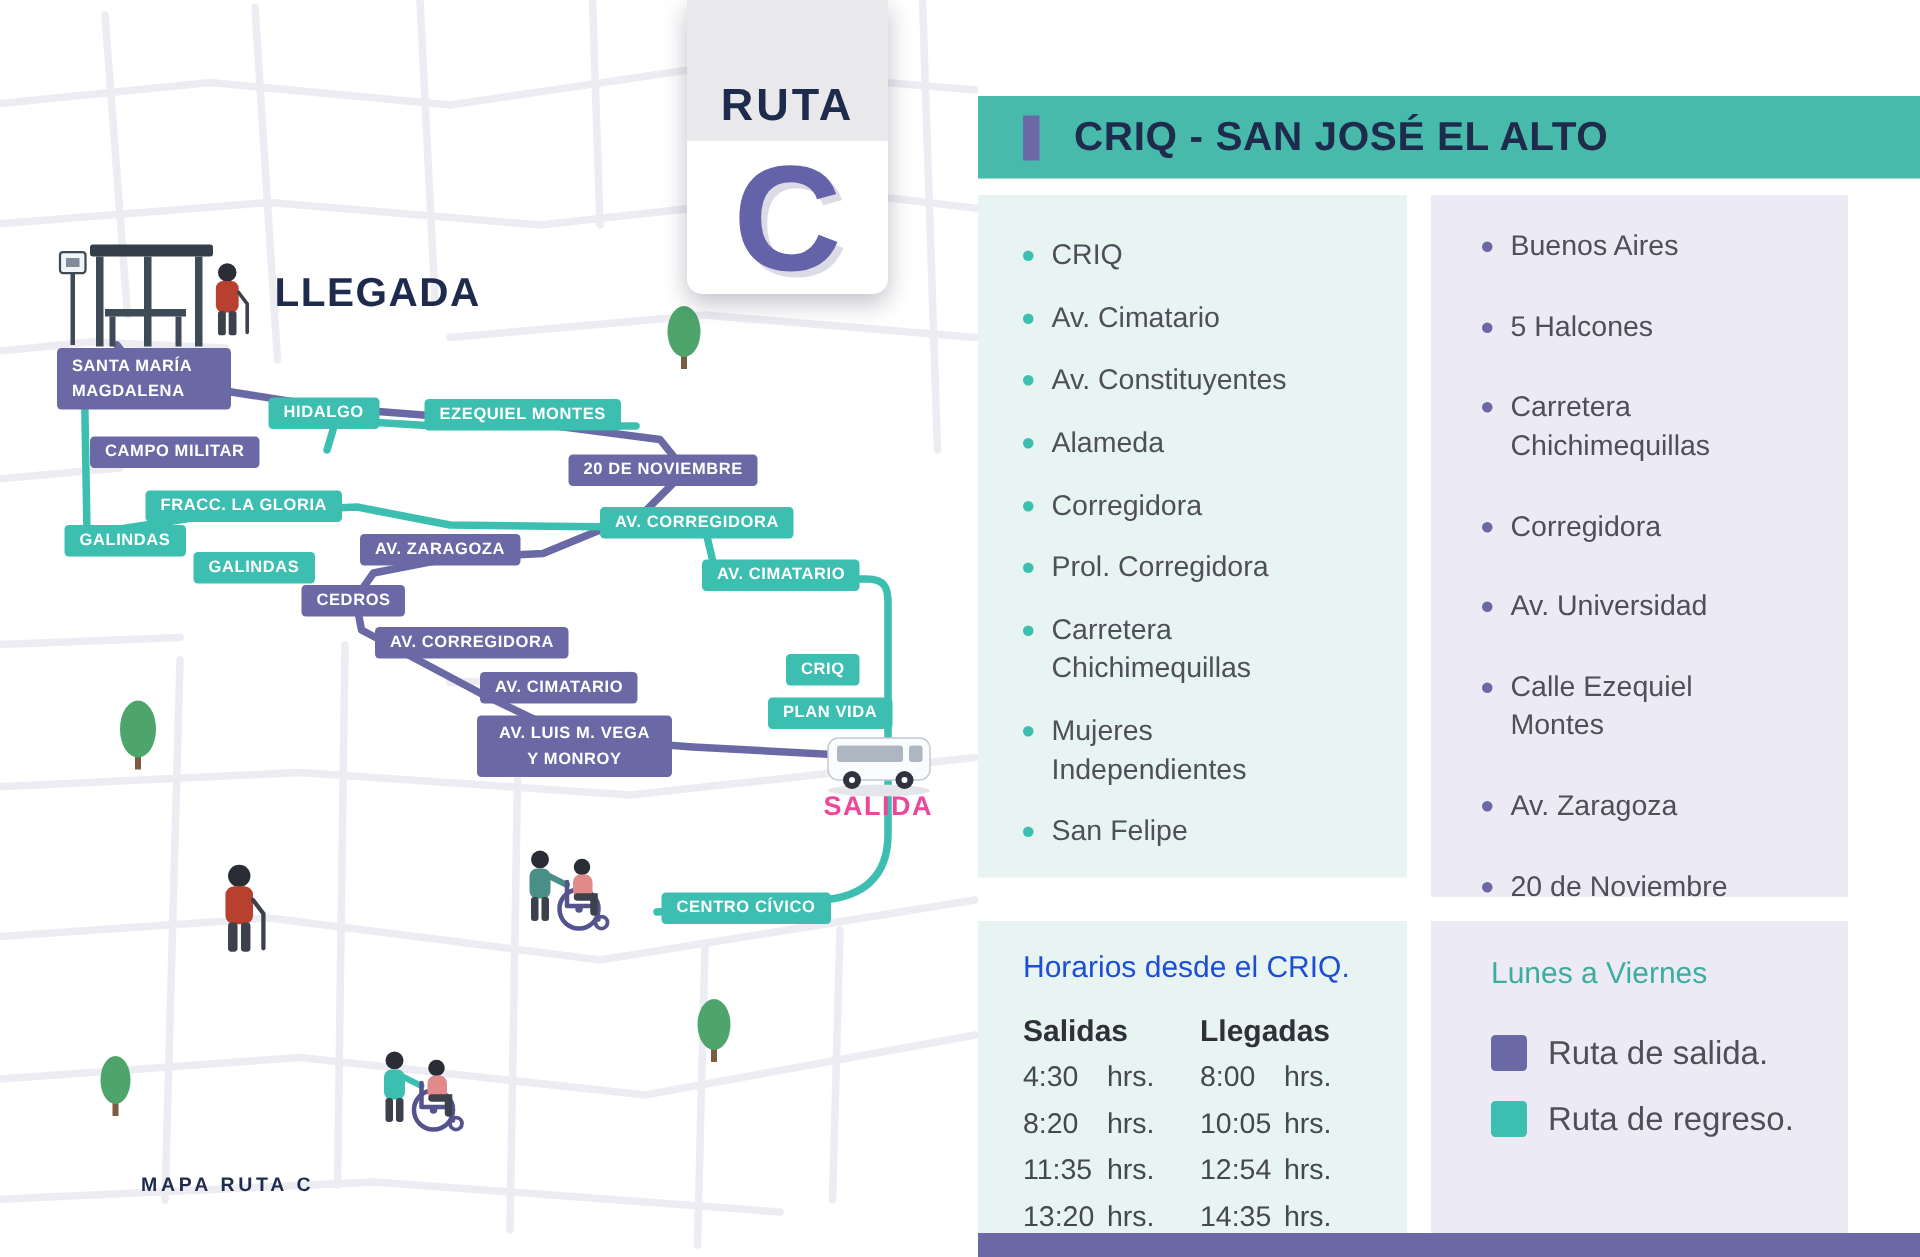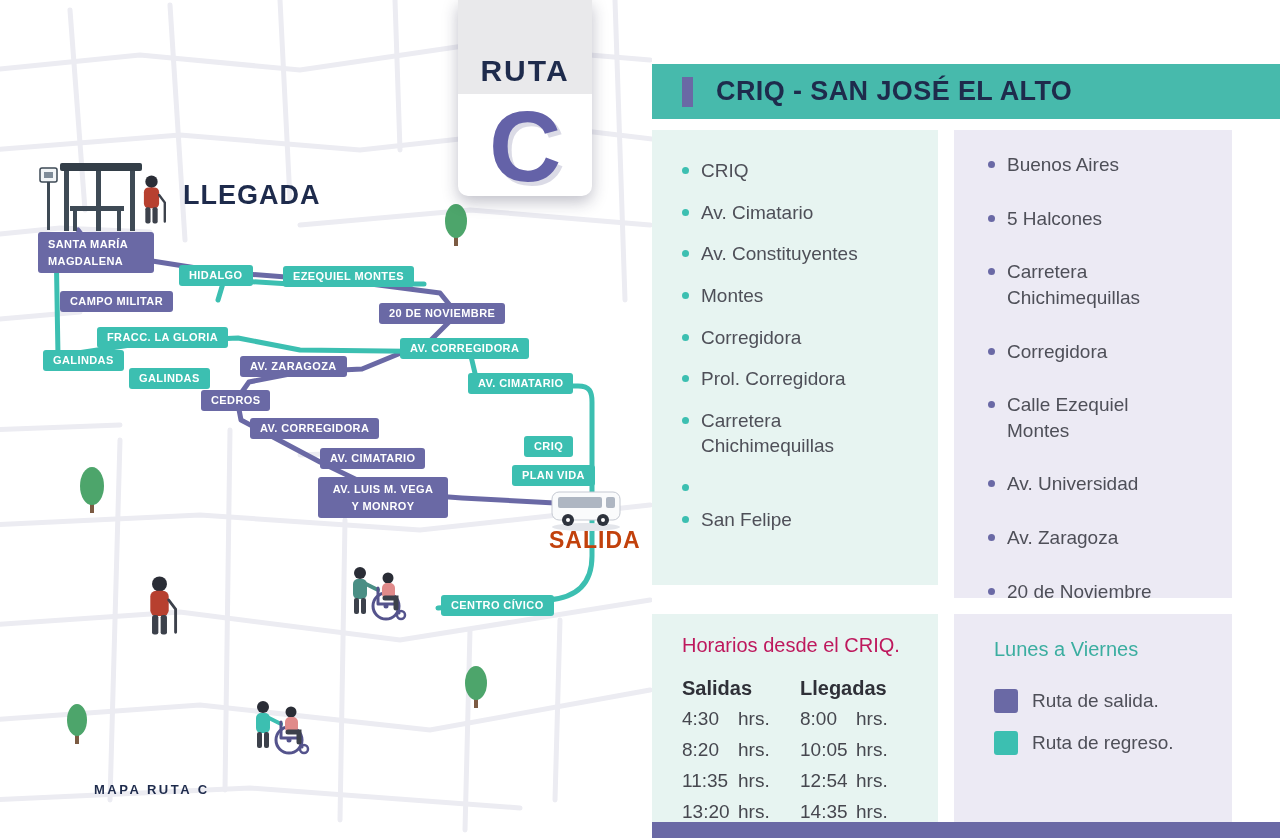--- a/index.html
+++ b/index.html
@@ -11,22 +11,22 @@
 
   .pill{position:absolute;font-size:11px;font-weight:bold;color:#fff;padding:4px 10px;
         border-radius:3px;letter-spacing:.4px;white-space:nowrap;line-height:1.2;}
   .pill.teal{background:#3CBFB1;}
   .pill.purple{background:#6A69A5;}
   .pill.wrap-sm{max-width:96px;white-space:normal;text-align:left;line-height:1.5;}
   .pill.wrap-md{max-width:110px;white-space:normal;text-align:center;line-height:1.5;}
 
   .llegada{position:absolute;left:183px;top:180px;font-size:27px;font-weight:bold;
            color:#1E2B4C;letter-spacing:1px;}
-  .salida{position:absolute;left:549px;top:527px;font-size:23px;font-weight:bold;
-          color:#c2410c;letter-spacing:1px;}
+  .salida{position:absolute;left:549px;top:527px;font-size:18px;font-weight:bold;
+          color:#ec4899;letter-spacing:1px;}
   .map-caption{position:absolute;left:94px;top:782px;font-size:13px;color:#1E2B4C;
                letter-spacing:2.5px;font-weight:bold;}
 
   
   .ruta-card{position:absolute;left:458px;top:0;width:134px;height:196px;background:#fff;
              border-radius:0 0 10px 10px;box-shadow:0 6px 16px rgba(30,30,60,.28);z-index:5;}
   .ruta-card .gray{height:88px;background:#E9E9EB;display:flex;align-items:flex-end;
                    justify-content:center;padding-bottom:6px;}
   .ruta-word{font-size:30px;font-weight:bold;color:#1E2B4C;letter-spacing:2px;text-align:right;}
   .letter-area{height:104px;display:flex;align-items:center;justify-content:center;}
@@ -48,37 +48,37 @@
   .stops-left ul.stops{gap:16px;}
   .stops-right ul.stops{gap:28px;}
   li.stop{display:flex;align-items:flex-start;}
   .dot{width:7px;height:7px;border-radius:50%;margin:9px 12px 0 0;flex:0 0 auto;}
   .dot.teal{background:#3CBFB1;}
   .dot.purple{background:#6A69A5;}
   .stop-text{font-size:19px;line-height:1.35;color:#4E4F58;max-width:185px;}
 
   .schedule{left:652px;top:614px;width:286px;height:208px;background:#E7F4F1;
             padding:20px 20px 10px 30px;}
-  .sched-title{font-size:20px;color:#be185d;}
+  .sched-title{font-size:20px;color:#1d4ed8;}
   .sched-cols{display:flex;margin-top:20px;}
   .sched-col{width:132px;}
   .col-h{font-size:20px;font-weight:bold;color:#2F3038;margin-bottom:8px;}
   .trow{margin-bottom:9px;font-size:19px;color:#46474F;}
   .trow .time{display:inline-block;min-width:50px;}
   .trow .unit{margin-left:6px;}
 
   .legend{left:954px;top:614px;width:278px;height:208px;background:#ECEAF4;
           padding:24px 16px 16px 40px;}
   .legend-title{font-size:20px;color:#3BAEA0;}
   .legend-items{margin-top:28px;display:flex;flex-direction:column;gap:18px;}
   .legend-row{display:flex;align-items:center;gap:14px;}
   .swatch{width:24px;height:24px;border-radius:3px;flex:0 0 auto;}
   .swatch.purple{background:#6A69A5;}
   .swatch.teal{background:#3CBFB1;}
-  .legend-label{font-size:19px;color:#4E4F58;text-align:right;}
+  .legend-label{font-size:22px;color:#4E4F58;text-align:right;}
 
   .bottom-strip{position:absolute;left:652px;top:822px;width:628px;height:16px;background:#6A69A5;}
 </style>
 </head>
 <body>
 
 <div class="page">
 
   <div class="map">
     <svg width="652" height="838" viewBox="0 0 652 838">
@@ -242,36 +242,37 @@
       <li class="stop">
           <span class="dot teal"></span>
           <span class="stop-text">Av. Cimatario</span>
         </li>
       <li class="stop">
           <span class="dot teal"></span>
           <span class="stop-text">Av. Constituyentes</span>
         </li>
       <li class="stop">
           <span class="dot teal"></span>
-          <span class="stop-text">Montes</span>
+          <span class="stop-text">Alameda</span>
         </li>
       <li class="stop">
           <span class="dot teal"></span>
           <span class="stop-text">Corregidora</span>
         </li>
       <li class="stop">
           <span class="dot teal"></span>
           <span class="stop-text">Prol. Corregidora</span>
         </li>
       <li class="stop">
           <span class="dot teal"></span>
           <span class="stop-text">Carretera Chichimequillas</span>
         </li>
       <li class="stop">
           <span class="dot teal"></span>
+          <span class="stop-text">Mujeres Independientes</span>
         </li>
       <li class="stop">
           <span class="dot teal"></span>
           <span class="stop-text">San Felipe</span>
         </li>
     </ul>
   </div>
 
   <div class="panel stops-right">
     <ul class="stops">
@@ -286,25 +287,25 @@
       <li class="stop">
           <span class="dot purple"></span>
           <span class="stop-text">Carretera Chichimequillas</span>
         </li>
       <li class="stop">
           <span class="dot purple"></span>
           <span class="stop-text">Corregidora</span>
         </li>
       <li class="stop">
           <span class="dot purple"></span>
+          <span class="stop-text">Av. Universidad</span>
+        </li>
+      <li class="stop">
+          <span class="dot purple"></span>
           <span class="stop-text">Calle Ezequiel Montes</span>
-        </li>
-      <li class="stop">
-          <span class="dot purple"></span>
-          <span class="stop-text">Av. Universidad</span>
         </li>
       <li class="stop">
           <span class="dot purple"></span>
           <span class="stop-text">Av. Zaragoza</span>
         </li>
       <li class="stop">
           <span class="dot purple"></span>
           <span class="stop-text">20 de Noviembre</span>
         </li>
       <li class="stop">

